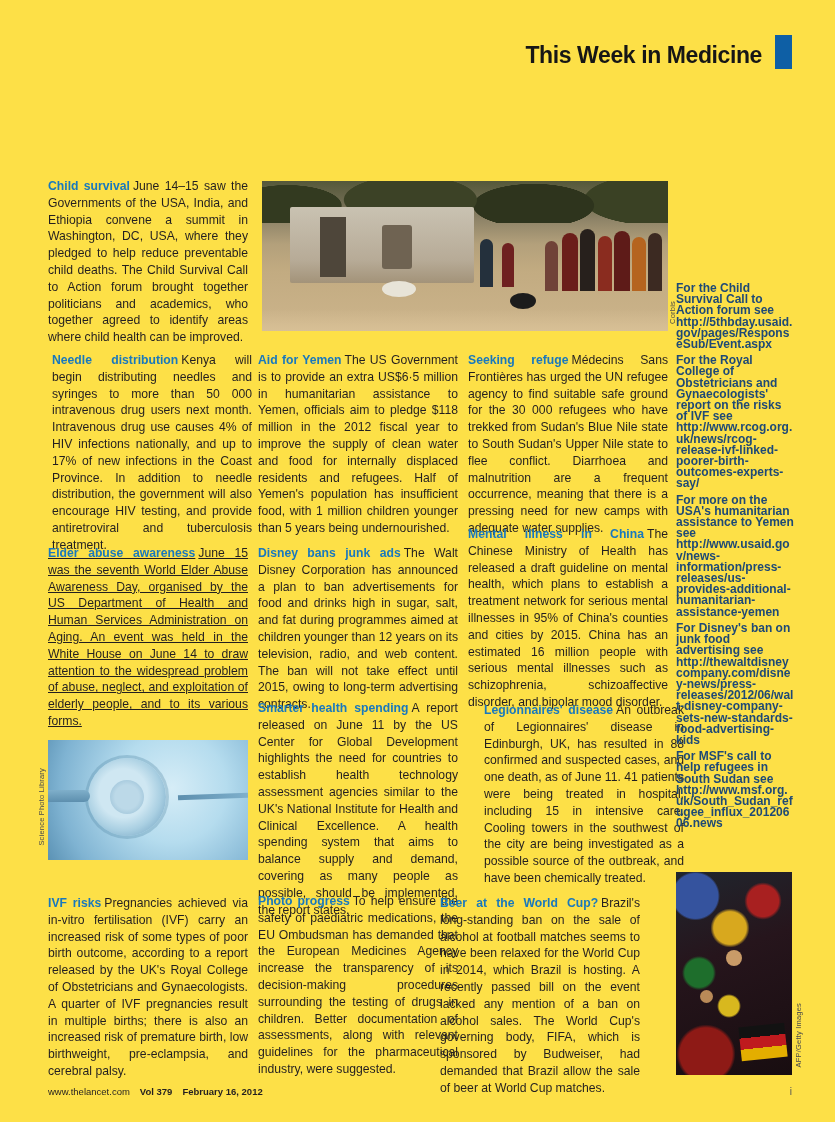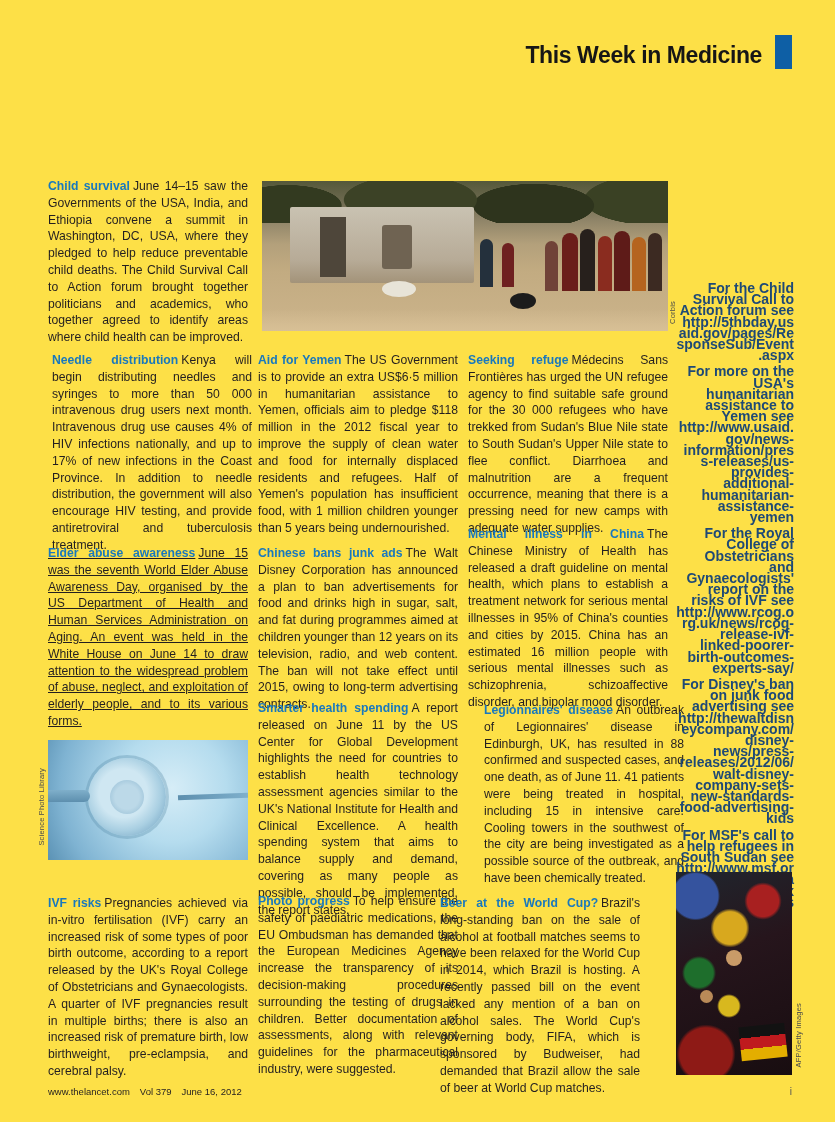--- a/index.html
+++ b/index.html
@@ -28,26 +28,26 @@
   }
   .lead{font-weight:bold;color:var(--lead-blue);margin-right:3px;}
   .photo{position:absolute;overflow:hidden;background:#999;}
   .photo i{position:absolute;display:block;}
   .vcredit{
     position:absolute;font-size:7.5px;color:#4a4a4a;letter-spacing:.2px;
     writing-mode:vertical-rl;transform:rotate(180deg);white-space:nowrap;
   }
   .sidebar{position:absolute;left:676px;top:283px;width:118px;}
   .note{
-    margin:0 0 5px 0;font-size:14px;line-height:11.2px;font-weight:bold;
-    color:var(--sidebar-blue);text-align:right;overflow-wrap:anywhere;
+    margin:0 0 5px 0;font-size:12px;line-height:11.2px;font-weight:bold;
+    color:var(--sidebar-blue);text-align:left;overflow-wrap:anywhere;
   }
   .footer{position:absolute;left:48px;top:1086px;font-size:9.5px;color:var(--text);}
   .footer span{margin-right:10px;}
-  .footer .b{font-weight:normal;}
+  .footer .b{font-weight:bold;}
   .pageno{position:absolute;right:43px;top:1086px;font-size:10px;color:#555;}
 </style>
 </head>
 <body>
 
 <div class="page">
 
   <h1 class="title">This Week in Medicine</h1>
   <div class="accent-block"></div>
 
@@ -61,21 +61,21 @@
     <span class="lead">Elder abuse awareness</span><span>June 15 was the seventh World Elder Abuse Awareness Day, organised by the US Department of Health and Human Services Administration on Aging. An event was held in the White House on June 14 to draw attention to the widespread problem of abuse, neglect, and exploitation of elderly people, and to its various forms.</span>
   </p>
   <p class="article" style="left:48px;top:895px;">
     <span class="lead">IVF risks</span><span>Pregnancies achieved via in-vitro fertilisation (IVF) carry an increased risk of some types of poor birth outcome, according to a report released by the UK's Royal College of Obstetricians and Gynaecologists. A quarter of IVF pregnancies result in multiple births; there is also an increased risk of premature birth, low birthweight, pre-eclampsia, and cerebral palsy.</span>
   </p>
 
   <p class="article" style="left:258px;top:352px;">
     <span class="lead">Aid for Yemen</span><span>The US Government is to provide an extra US$6·5 million in humanitarian assistance to Yemen, officials aim to pledge $118 million in the 2012 fiscal year to improve the supply of clean water and food for internally displaced residents and refugees. Half of Yemen's population has insufficient food, with 1 million children younger than 5 years being undernourished.</span>
   </p>
   <p class="article" style="left:258px;top:545px;">
-    <span class="lead">Chinese bans junk ads</span><span>The Walt Disney Corporation has announced a plan to ban advertisements for food and drinks high in sugar, salt, and fat during programmes aimed at children younger than 12 years on its television, radio, and web content. The ban will not take effect until 2015, owing to long-term advertising contracts.</span>
+    <span class="lead">Disney bans junk ads</span><span>The Walt Disney Corporation has announced a plan to ban advertisements for food and drinks high in sugar, salt, and fat during programmes aimed at children younger than 12 years on its television, radio, and web content. The ban will not take effect until 2015, owing to long-term advertising contracts.</span>
   </p>
   <p class="article" style="left:258px;top:700px;">
     <span class="lead">Smarter health spending</span><span>A report released on June 11 by the US Center for Global Development highlights the need for countries to establish health technology assessment agencies similar to the UK's National Institute for Health and Clinical Excellence. A health spending system that aims to balance supply and demand, covering as many people as possible, should be implemented, the report states.</span>
   </p>
   <p class="article" style="left:258px;top:893px;">
     <span class="lead">Photo progress</span><span>To help ensure the safety of paediatric medications, the EU Ombudsman has demanded that the European Medicines Agency increase the transparency of its decision-making procedures surrounding the testing of drugs in children. Better documentation of assessments, along with relevant guidelines for the pharmaceutical industry, were suggested.</span>
   </p>
 
   <p class="article" style="left:468px;top:352px;">
     <span class="lead">Seeking refuge</span><span>Médecins Sans Frontières has urged the UN refugee agency to find suitable safe ground for the 30 000 refugees who have trekked from Sudan's Blue Nile state to South Sudan's Upper Nile state to flee conflict. Diarrhoea and malnutrition are a frequent occurrence, meaning that there is a pressing need for new camps with adequate water supplies.</span>
@@ -113,37 +113,37 @@
   <div class="photo" style="left:48px;top:740px;width:200px;height:120px;background:radial-gradient(circle at 62% 40%,#d6edf7 0%,#b5dcee 38%,#7fb3d2 78%,#5b92b4 100%);">
     <i style="left:40px;top:18px;width:78px;height:78px;border-radius:50%;background:radial-gradient(circle at 45% 45%,#cfe7f2 0 40%,#a9cfe2 62%,#7aa9c6 85%,#6396b6 100%);box-shadow:0 0 0 3px rgba(90,140,170,.35);"></i>
     <i style="left:62px;top:40px;width:34px;height:34px;border-radius:50%;background:radial-gradient(circle,#bcd9e8 0 50%,#8fb9d2 100%);"></i>
     <i style="right:0;top:54px;width:70px;height:5px;background:linear-gradient(90deg,#5d8fae,#7fb0cc);transform:rotate(-2deg);"></i>
     <i style="left:0;top:50px;width:42px;height:12px;background:linear-gradient(180deg,#7fafca,#5d8fae);border-radius:0 6px 6px 0;"></i>
   </div>
   <div class="vcredit" style="left:37px;top:768px;">Science Photo Library</div>
 
   <div class="sidebar">
     <p class="note">For the Child Survival Call to Action forum see http://5thbday.usaid.gov/pages/ResponseSub/Event.aspx</p>
+    <p class="note">For the Royal College of Obstetricians and Gynaecologists' report on the risks of IVF see http://www.rcog.org.uk/news/rcog-release-ivf-linked-poorer-birth-outcomes-experts-say/</p>
     <p class="note">For more on the USA's humanitarian assistance to Yemen see http://www.usaid.gov/news-information/press-releases/us-provides-additional-humanitarian-assistance-yemen</p>
-    <p class="note">For the Royal College of Obstetricians and Gynaecologists' report on the risks of IVF see http://www.rcog.org.uk/news/rcog-release-ivf-linked-poorer-birth-outcomes-experts-say/</p>
     <p class="note">For Disney's ban on junk food advertising see http://thewaltdisneycompany.com/disney-news/press-releases/2012/06/walt-disney-company-sets-new-standards-food-advertising-kids</p>
     <p class="note">For MSF's call to help refugees in South Sudan see http://www.msf.org.uk/South_Sudan_refugee_influx_20120606.news</p>
   </div>
 
   <div class="photo" style="left:676px;top:872px;width:116px;height:203px;background:linear-gradient(160deg,#20262e 0%,#26151c 40%,#180d10 100%);">
     <i style="left:-8px;top:-6px;width:55px;height:60px;background:radial-gradient(circle,#35539e 0 55%,transparent 60%);"></i>
     <i style="left:30px;top:34px;width:48px;height:44px;background:radial-gradient(circle,#d8a81e 0 50%,transparent 60%);"></i>
     <i style="left:64px;top:8px;width:46px;height:42px;background:radial-gradient(circle,#a82020 0 50%,transparent 60%);"></i>
     <i style="left:2px;top:82px;width:42px;height:38px;background:radial-gradient(circle,#1e6e2c 0 50%,transparent 60%);"></i>
     <i style="left:50px;top:78px;width:16px;height:16px;border-radius:50%;background:#c99b68;"></i>
     <i style="left:24px;top:118px;width:13px;height:13px;border-radius:50%;background:#b98a58;"></i>
     <i style="left:-6px;bottom:-10px;width:72px;height:62px;background:radial-gradient(circle,#8e1a16 0 55%,transparent 62%);"></i>
     <i style="left:38px;bottom:56px;width:30px;height:26px;background:radial-gradient(circle,#d8b81e 0 50%,transparent 60%);"></i>
     <i style="right:6px;bottom:16px;width:46px;height:34px;transform:rotate(-6deg);background:linear-gradient(180deg,#121212 0 33%,#bf1a1e 33% 66%,#e3ae00 66% 100%);"></i>
   </div>
   <div class="vcredit" style="left:794px;top:1003px;">AFP/Getty Images</div>
 
   <div class="footer">
-    <span>www.thelancet.com</span><span class="b">Vol 379</span><span class="b">June 16, 2012</span>
+    <span>www.thelancet.com</span><span class="b">Vol 379</span><span class="b">February 16, 2012</span>
   </div>
   <div class="pageno">i</div>
 
 </div>
 
 </body></html>

